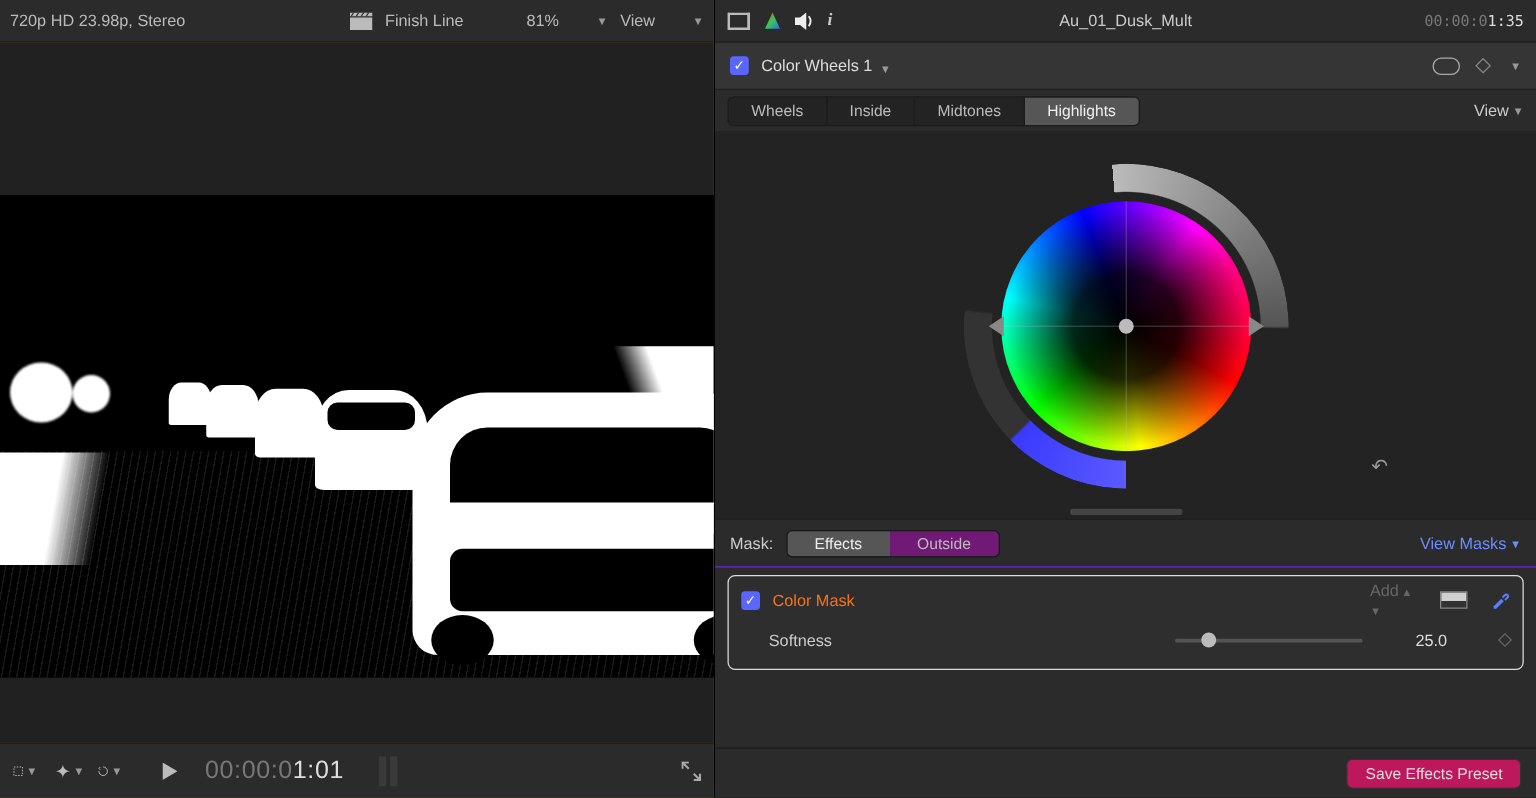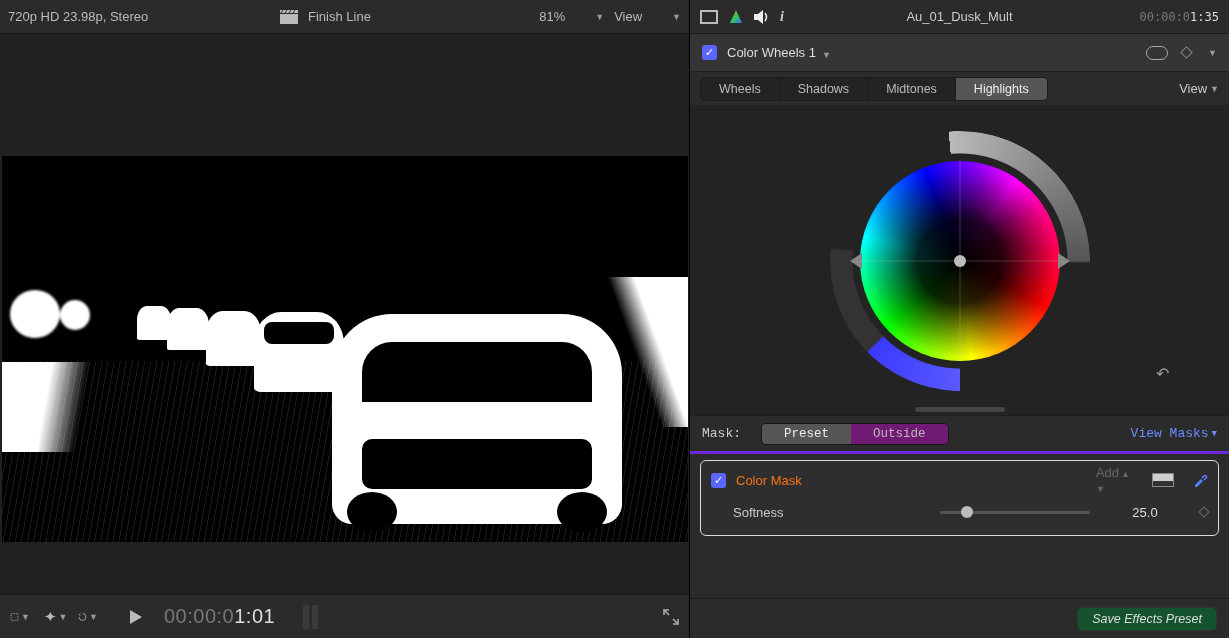--- a/index.html
+++ b/index.html
@@ -9,21 +9,21 @@
     color: #ccc;
     font-size: 13px;
     width: 1229px;
     height: 638px;
     overflow: hidden;
     display: flex;
   }
   
   
   .viewer-pane {
-    width: 690px; height: 638px;
+    width: 572px; height: 638px;
     background: #a16207;
     display: flex; flex-direction: column;
     border-right: 1px solid #000;
   }
   .viewer-topbar {
     height: 34px;
     background: #2b2b2b;
     display: flex; align-items: center;
     padding: 0 8px;
     font-size: 13px;
@@ -181,23 +181,22 @@
   .arc-slider.right-arc{
     background:conic-gradient(from 335deg at center,#bbb 0deg,#555 95deg,transparent 96deg 360deg);
     -webkit-mask:radial-gradient(circle at center,transparent 0 107px,#000 108px 132px,transparent 133px);
             mask:radial-gradient(circle at center,transparent 0 107px,#000 108px 132px,transparent 133px);
     transform:rotate(20deg);left:0;top:0;
   }
   .reset-arrow{position:absolute;right:-80px;bottom:8px;color:#999;cursor:pointer;font-size:16px;}
 
   
   .mask-row{
-    height:38px;display:flex;align-items:center;padding:0 12px;gap:20px;background:#2b2b2b;
-    border-bottom:3px solid #6d28d9;
-    font-family:Liberation Mono, monospace;
+    height:38px;display:flex;align-items:center;padding:0 12px;gap:10px;background:#2b2b2b;
+    border-bottom:1px solid #6d28d9;
   }
   .mask-seg{display:flex;border-radius:5px;overflow:hidden;border:1px solid #181818;}
   .mask-seg .seg{padding:3px 22px;background:#701a75;color:#bbb;cursor:pointer;font-size:12.5px;}
   .mask-seg .seg.active{background:#565656;color:#eee;}
   .link-text{color:#6b8cff;cursor:pointer;margin-left:auto;display:flex;align-items:center;font-size:13px;}
 
   .mask-box{
     margin:6px 10px 10px 10px;
     border:1.5px solid #dcdcdc;border-radius:6px;
     background:#2e2e2e;
@@ -214,22 +213,22 @@
   .slider-thumb{position:absolute;top:-5px;width:12px;height:12px;border-radius:50%;background:#bbb;left:14%;}
   .slider-val{width:90px;text-align:center;color:#ddd;}
   .kf-mini{width:8px;height:8px;border:1px solid #666;transform:rotate(45deg);}
 
   
   .insp-footer{
     margin-top:auto;height:40px;background:#2b2b2b;border-top:1px solid #1c1c1c;
     display:flex;align-items:center;justify-content:flex-end;padding:0 12px;
   }
   .save-btn{
-    background:#14532d;border:1px solid #333;border-radius:5px;
-    padding:4px 14px;color:#ddd;cursor:pointer;font-size:12.5px;font-style:italic;
+    background:#be185d;border:1px solid #333;border-radius:5px;
+    padding:4px 14px;color:#ddd;cursor:pointer;font-size:12.5px;
   }
   svg{display:block;}
 </style>
 </head>
 <body>
 
 <div class="viewer-pane">
   <div class="viewer-topbar">
     <span>720p HD 23.98p, Stereo</span>
     <div class="title-group">
@@ -362,21 +361,21 @@
     <div class="right-icons">
       <span class="mask-shape-icon"></span>
       <span class="keyframe-dot"></span>
       <span class="chev">▼</span>
     </div>
   </div>
 
   <div class="seg-bar">
     <div class="seg-control">
       <div class="seg">Wheels</div>
-      <div class="seg">Shadows</div>
+      <div class="seg">Inside</div>
       <div class="seg">Midtones</div>
       <div class="seg active">Highlights</div>
     </div>
     <span class="view-btn">
       <span>View</span>
         <span class="chev">▼</span>
     </span>
   </div>
 
   <div class="wheel-area">
@@ -391,21 +390,21 @@
       <div class="tri right"></div>
       <div class="center-dot"></div>
       <span class="reset-arrow">↶</span>
     </div>
     <div class="scroll-pill"></div>
   </div>
 
   <div class="mask-row">
     <span>Mask:</span>
     <div class="mask-seg">
-      <div class="seg active">Preset</div>
+      <div class="seg active">Effects</div>
       <div class="seg">Outside</div>
     </div>
     <span class="link-text">
       <span>View Masks</span>
         <span class="chev" style="color:#6b8cff;">▼</span>
     </span>
   </div>
 
   <div class="mask-box">
     <div class="line1">

